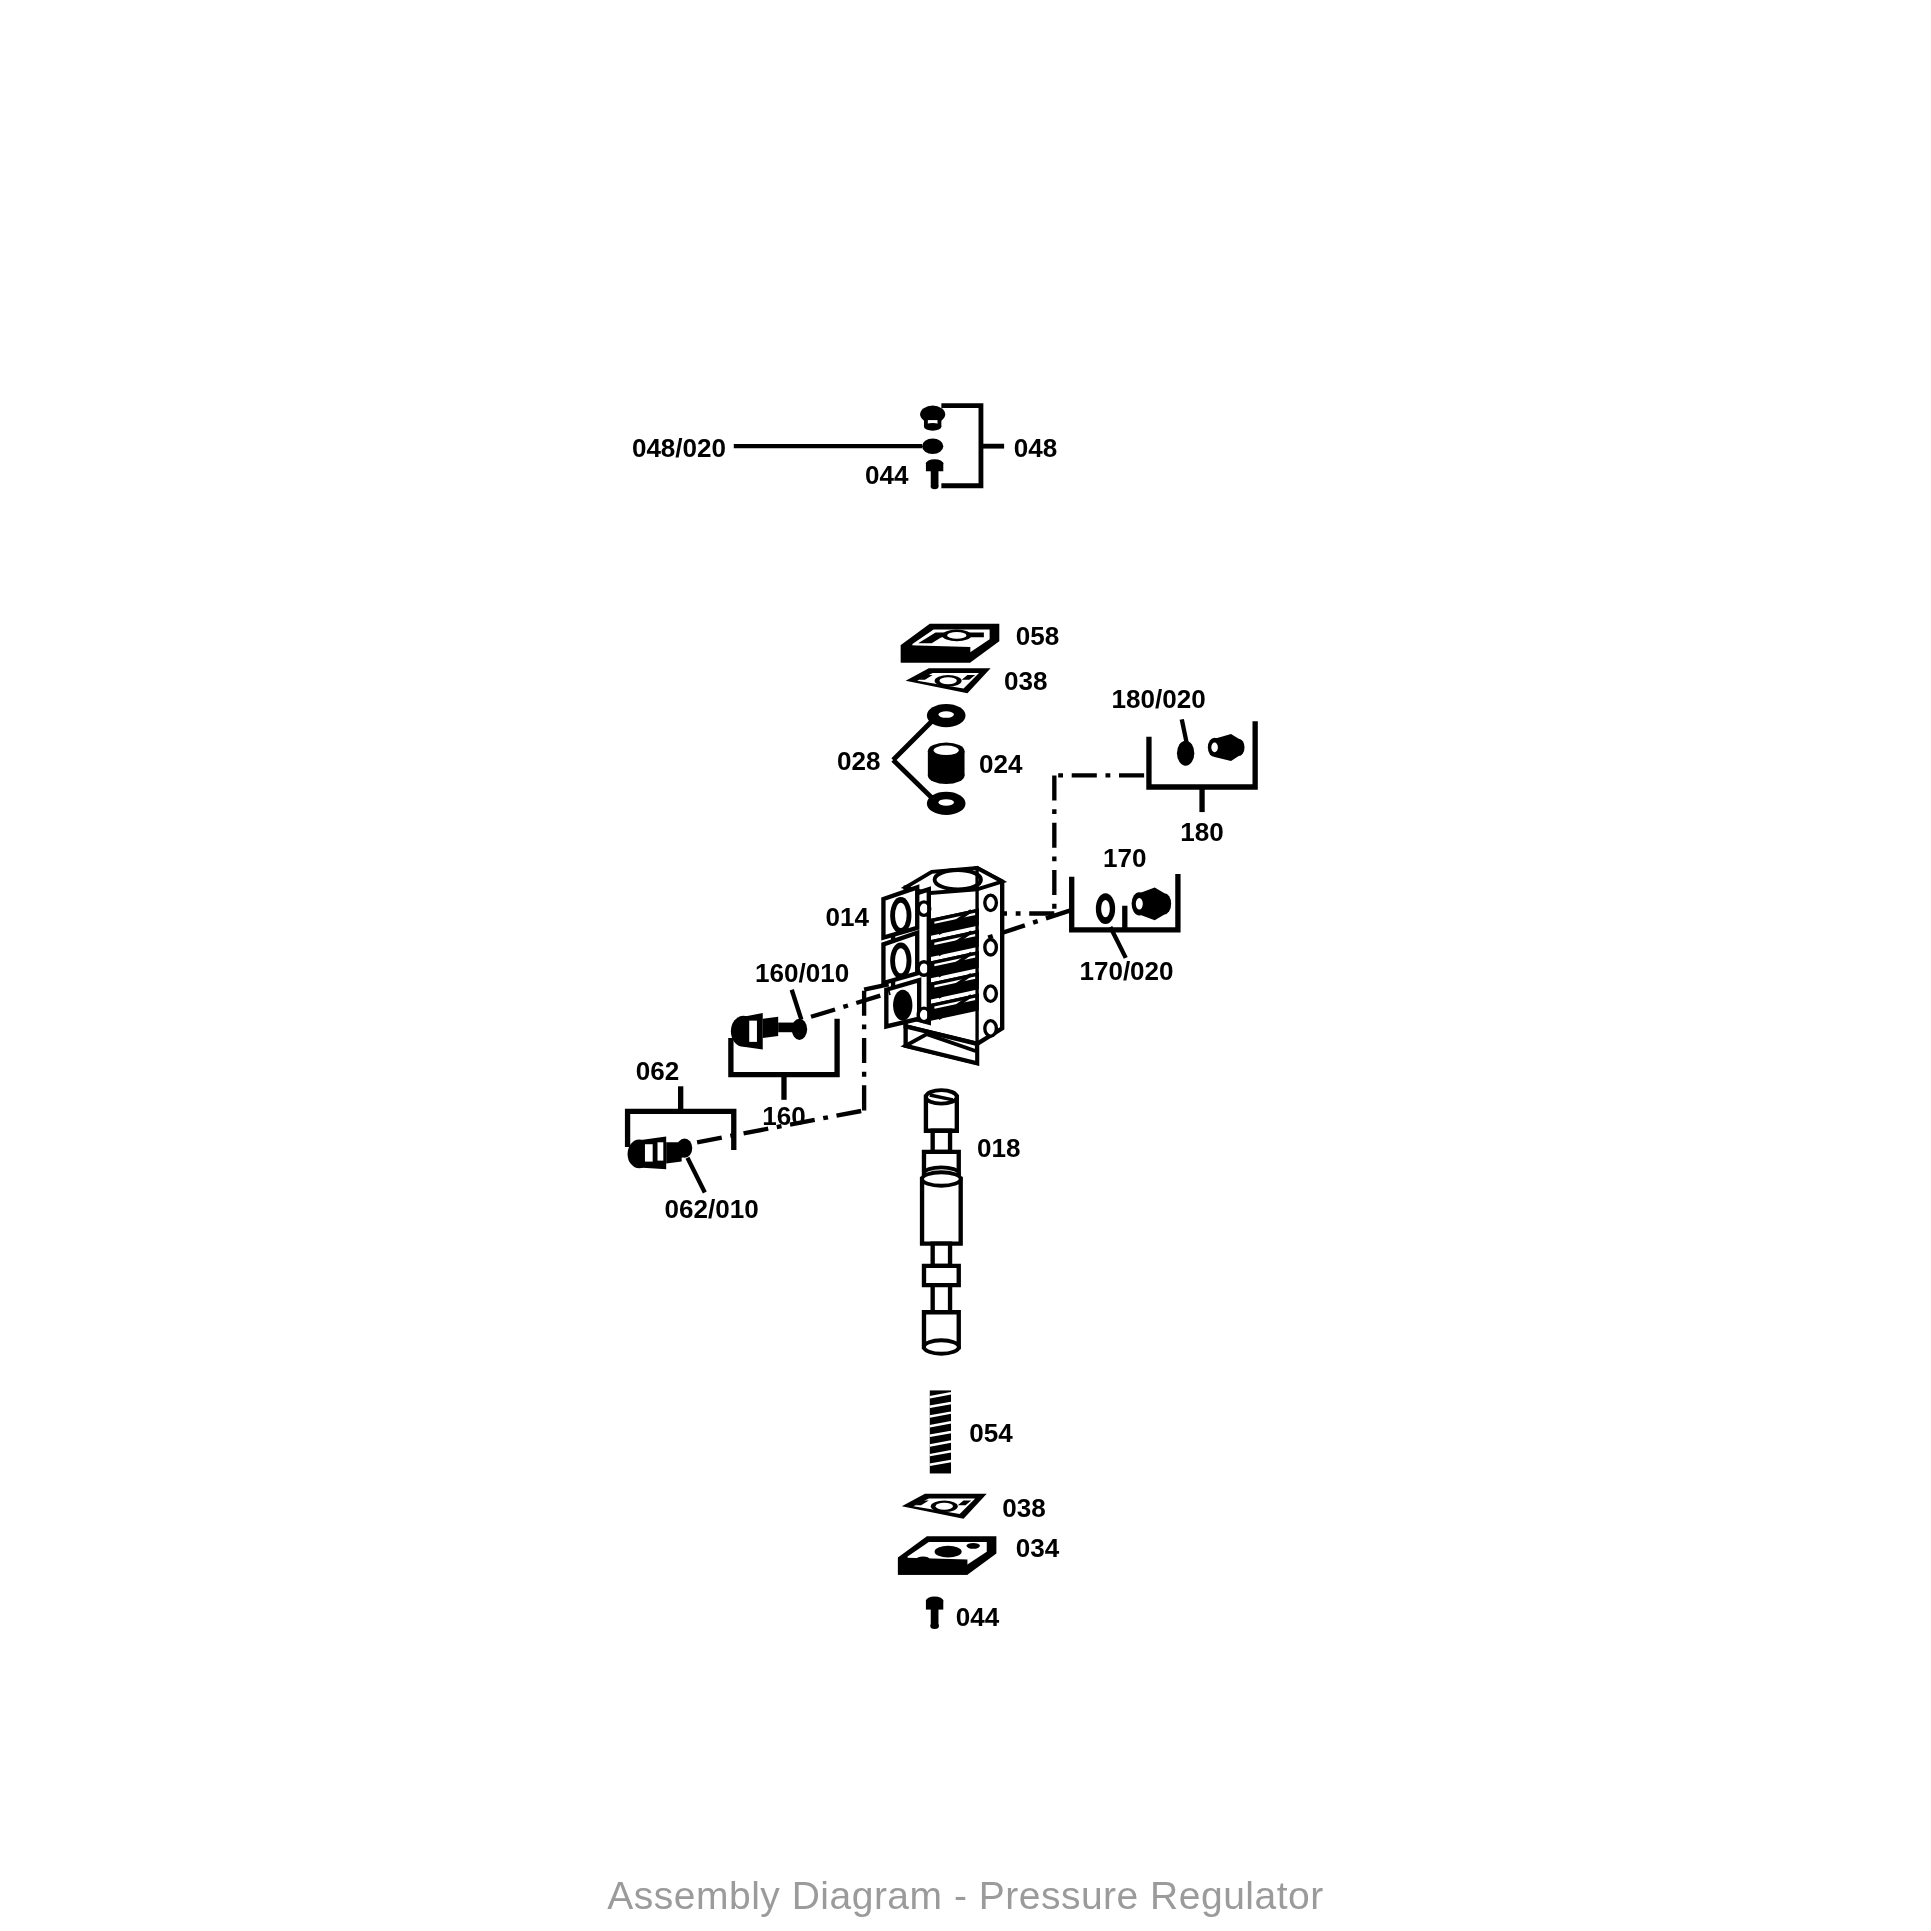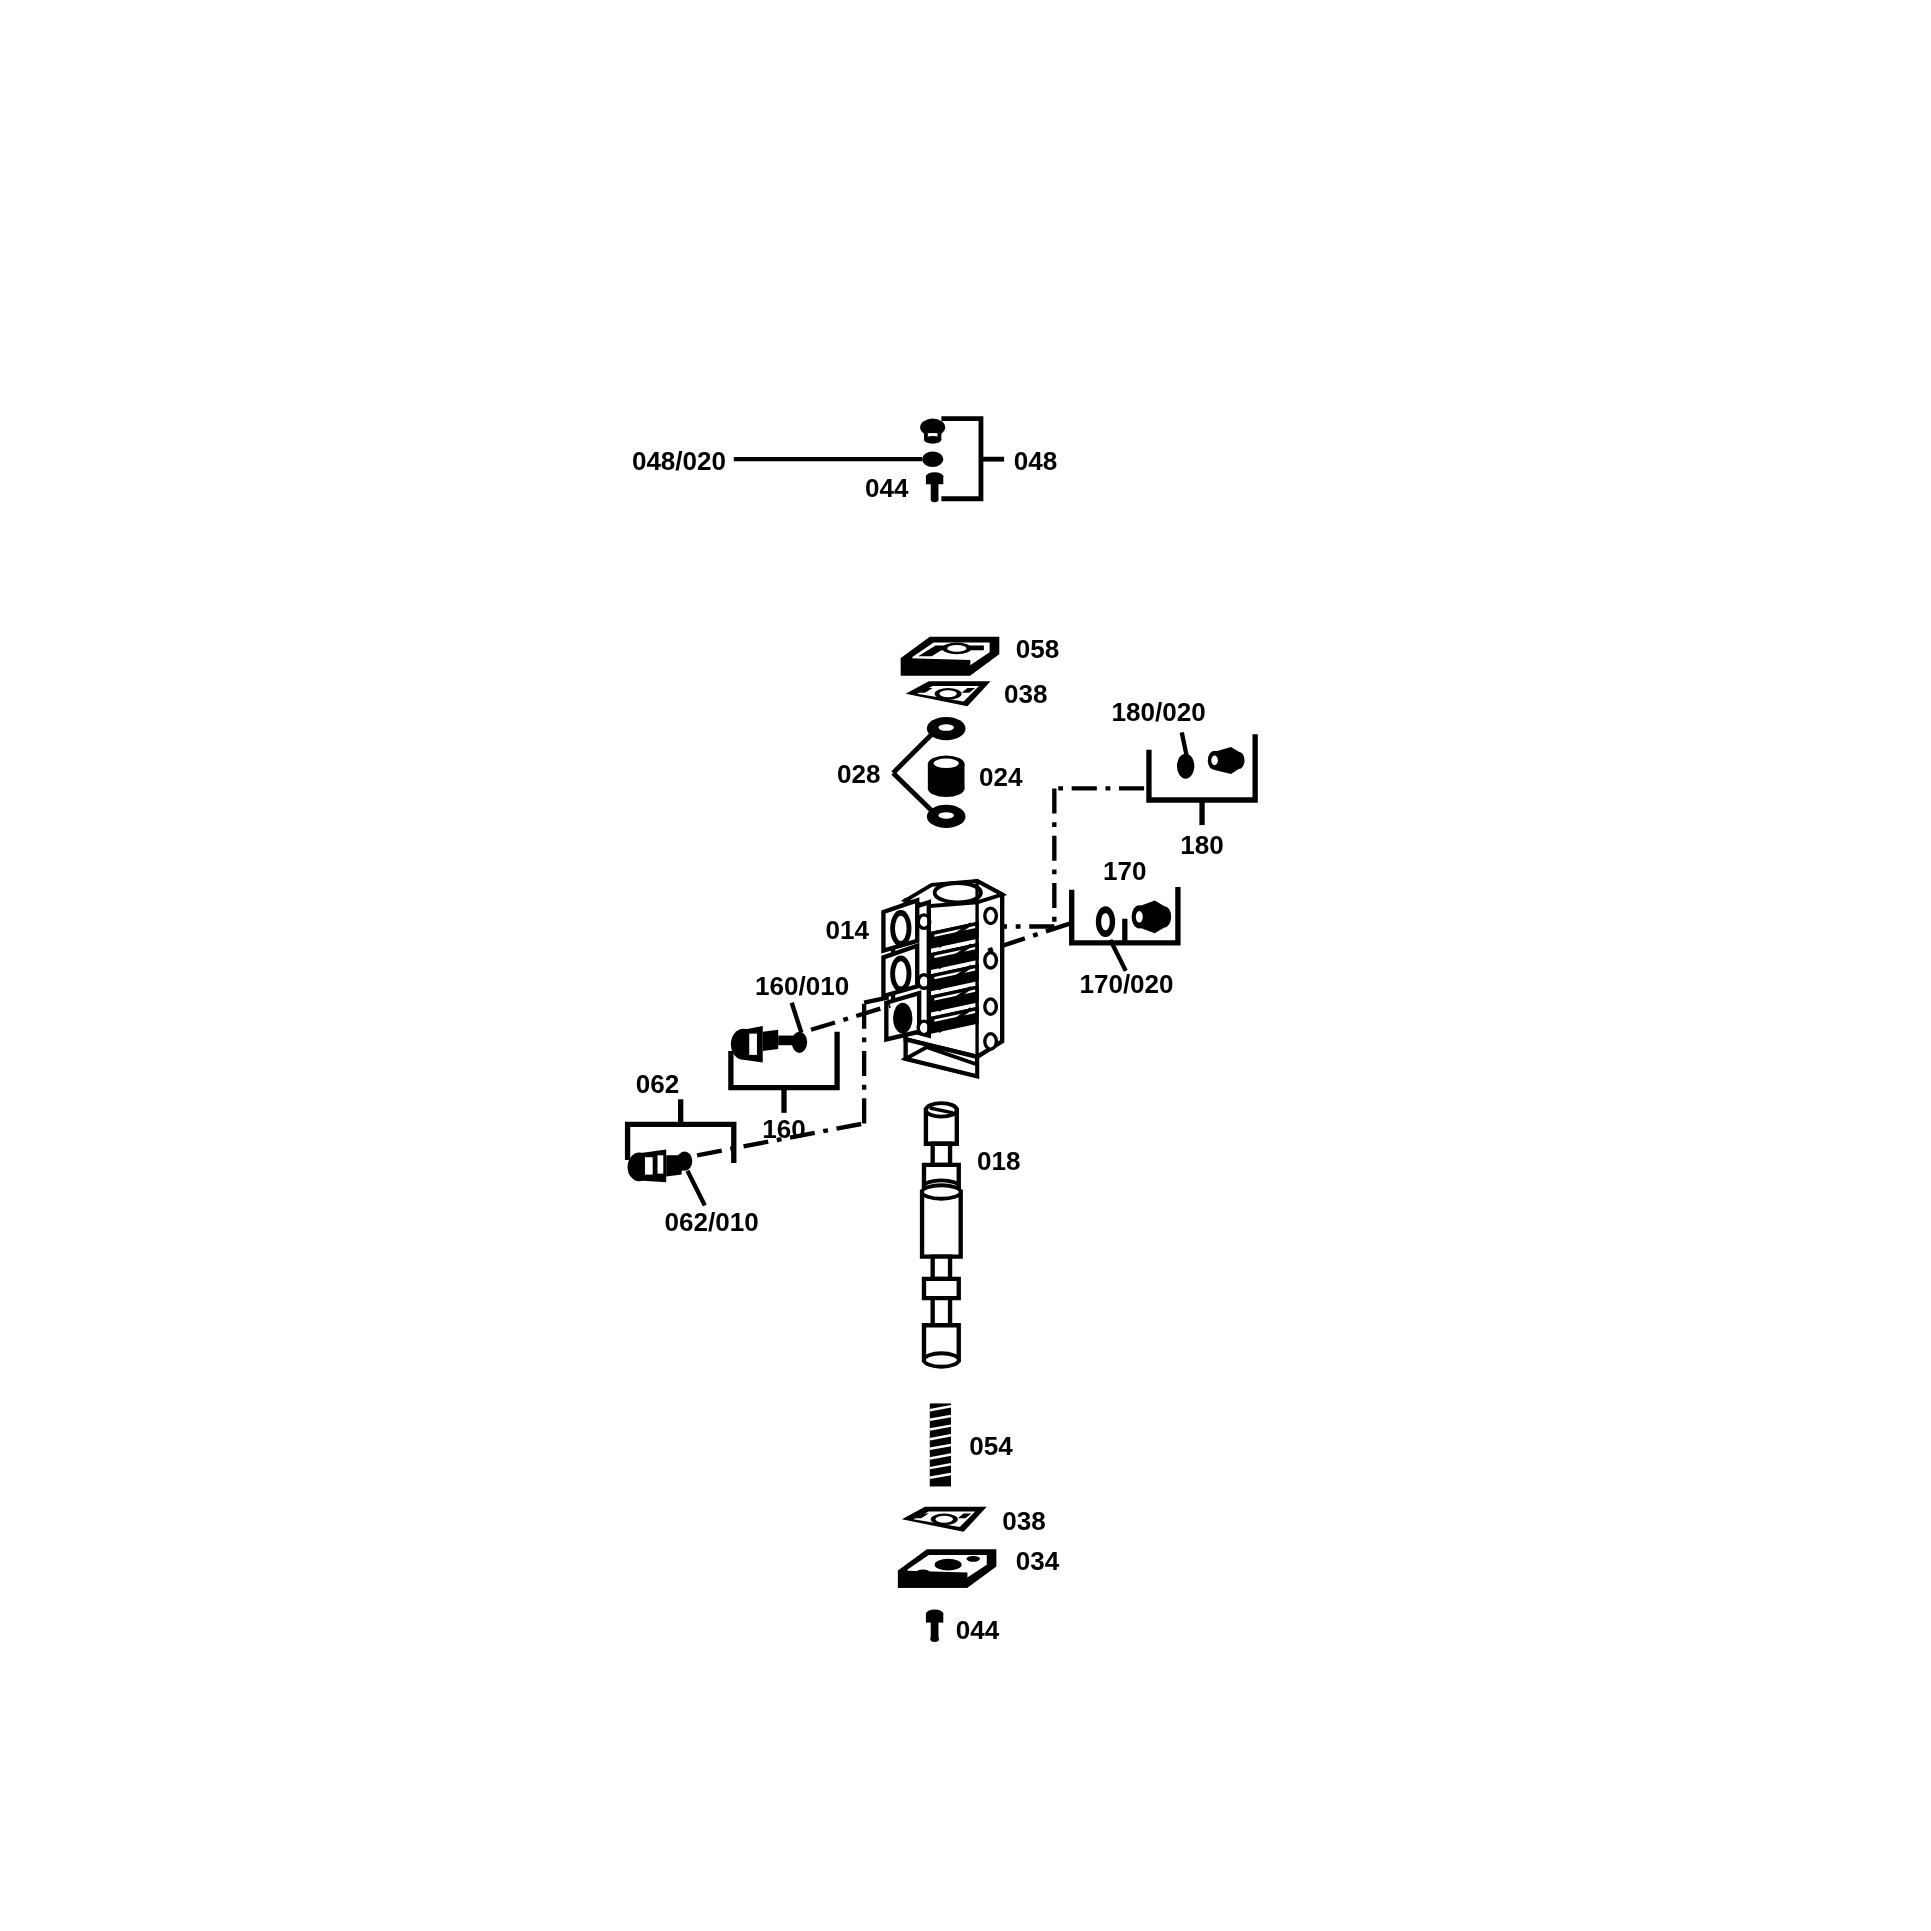--- a/index.html
+++ b/index.html
@@ -1,18 +1,18 @@
 <!DOCTYPE html>
 <html><head>
 <meta charset="utf-8">
 <style>
   html,body{margin:0;padding:0;background:#ffffff;}
   body{width:1931px;height:1931px;position:relative;
        font-family:"Liberation Sans", sans-serif;overflow:hidden;}
-  #stage{position:absolute;left:0;top:16px;width:1931px;height:1407px;}
+  #stage{position:absolute;left:0;top:3px;width:1931px;height:1407px;}
   svg{position:absolute;left:0;top:0;width:1931px;height:1931px;}
   .cap{position:absolute;width:100%;text-align:center;
        font-size:39px;color:#9b9b9b;letter-spacing:0.5px;}
 </style>
 </head>
 <body>
 
 <div id="stage">
 
 <svg viewBox="0 0 2000 2000" xmlns="http://www.w3.org/2000/svg">
@@ -322,15 +322,16 @@
     <text x="737" y="1258" text-anchor="middle">062/010</text>
     <text x="1012" y="1195">018</text>
     <text x="1004" y="1490">054</text>
     <text x="1038" y="1568">038</text>
     <text x="1052" y="1610">034</text>
     <text x="990" y="1681">044</text>
   </g>
 
 </svg>
 
+<div class="cap" style="top:1871px;">Assembly Diagram - Pressure Regulator</div>
 
 </div>
 
 
 </body></html>

